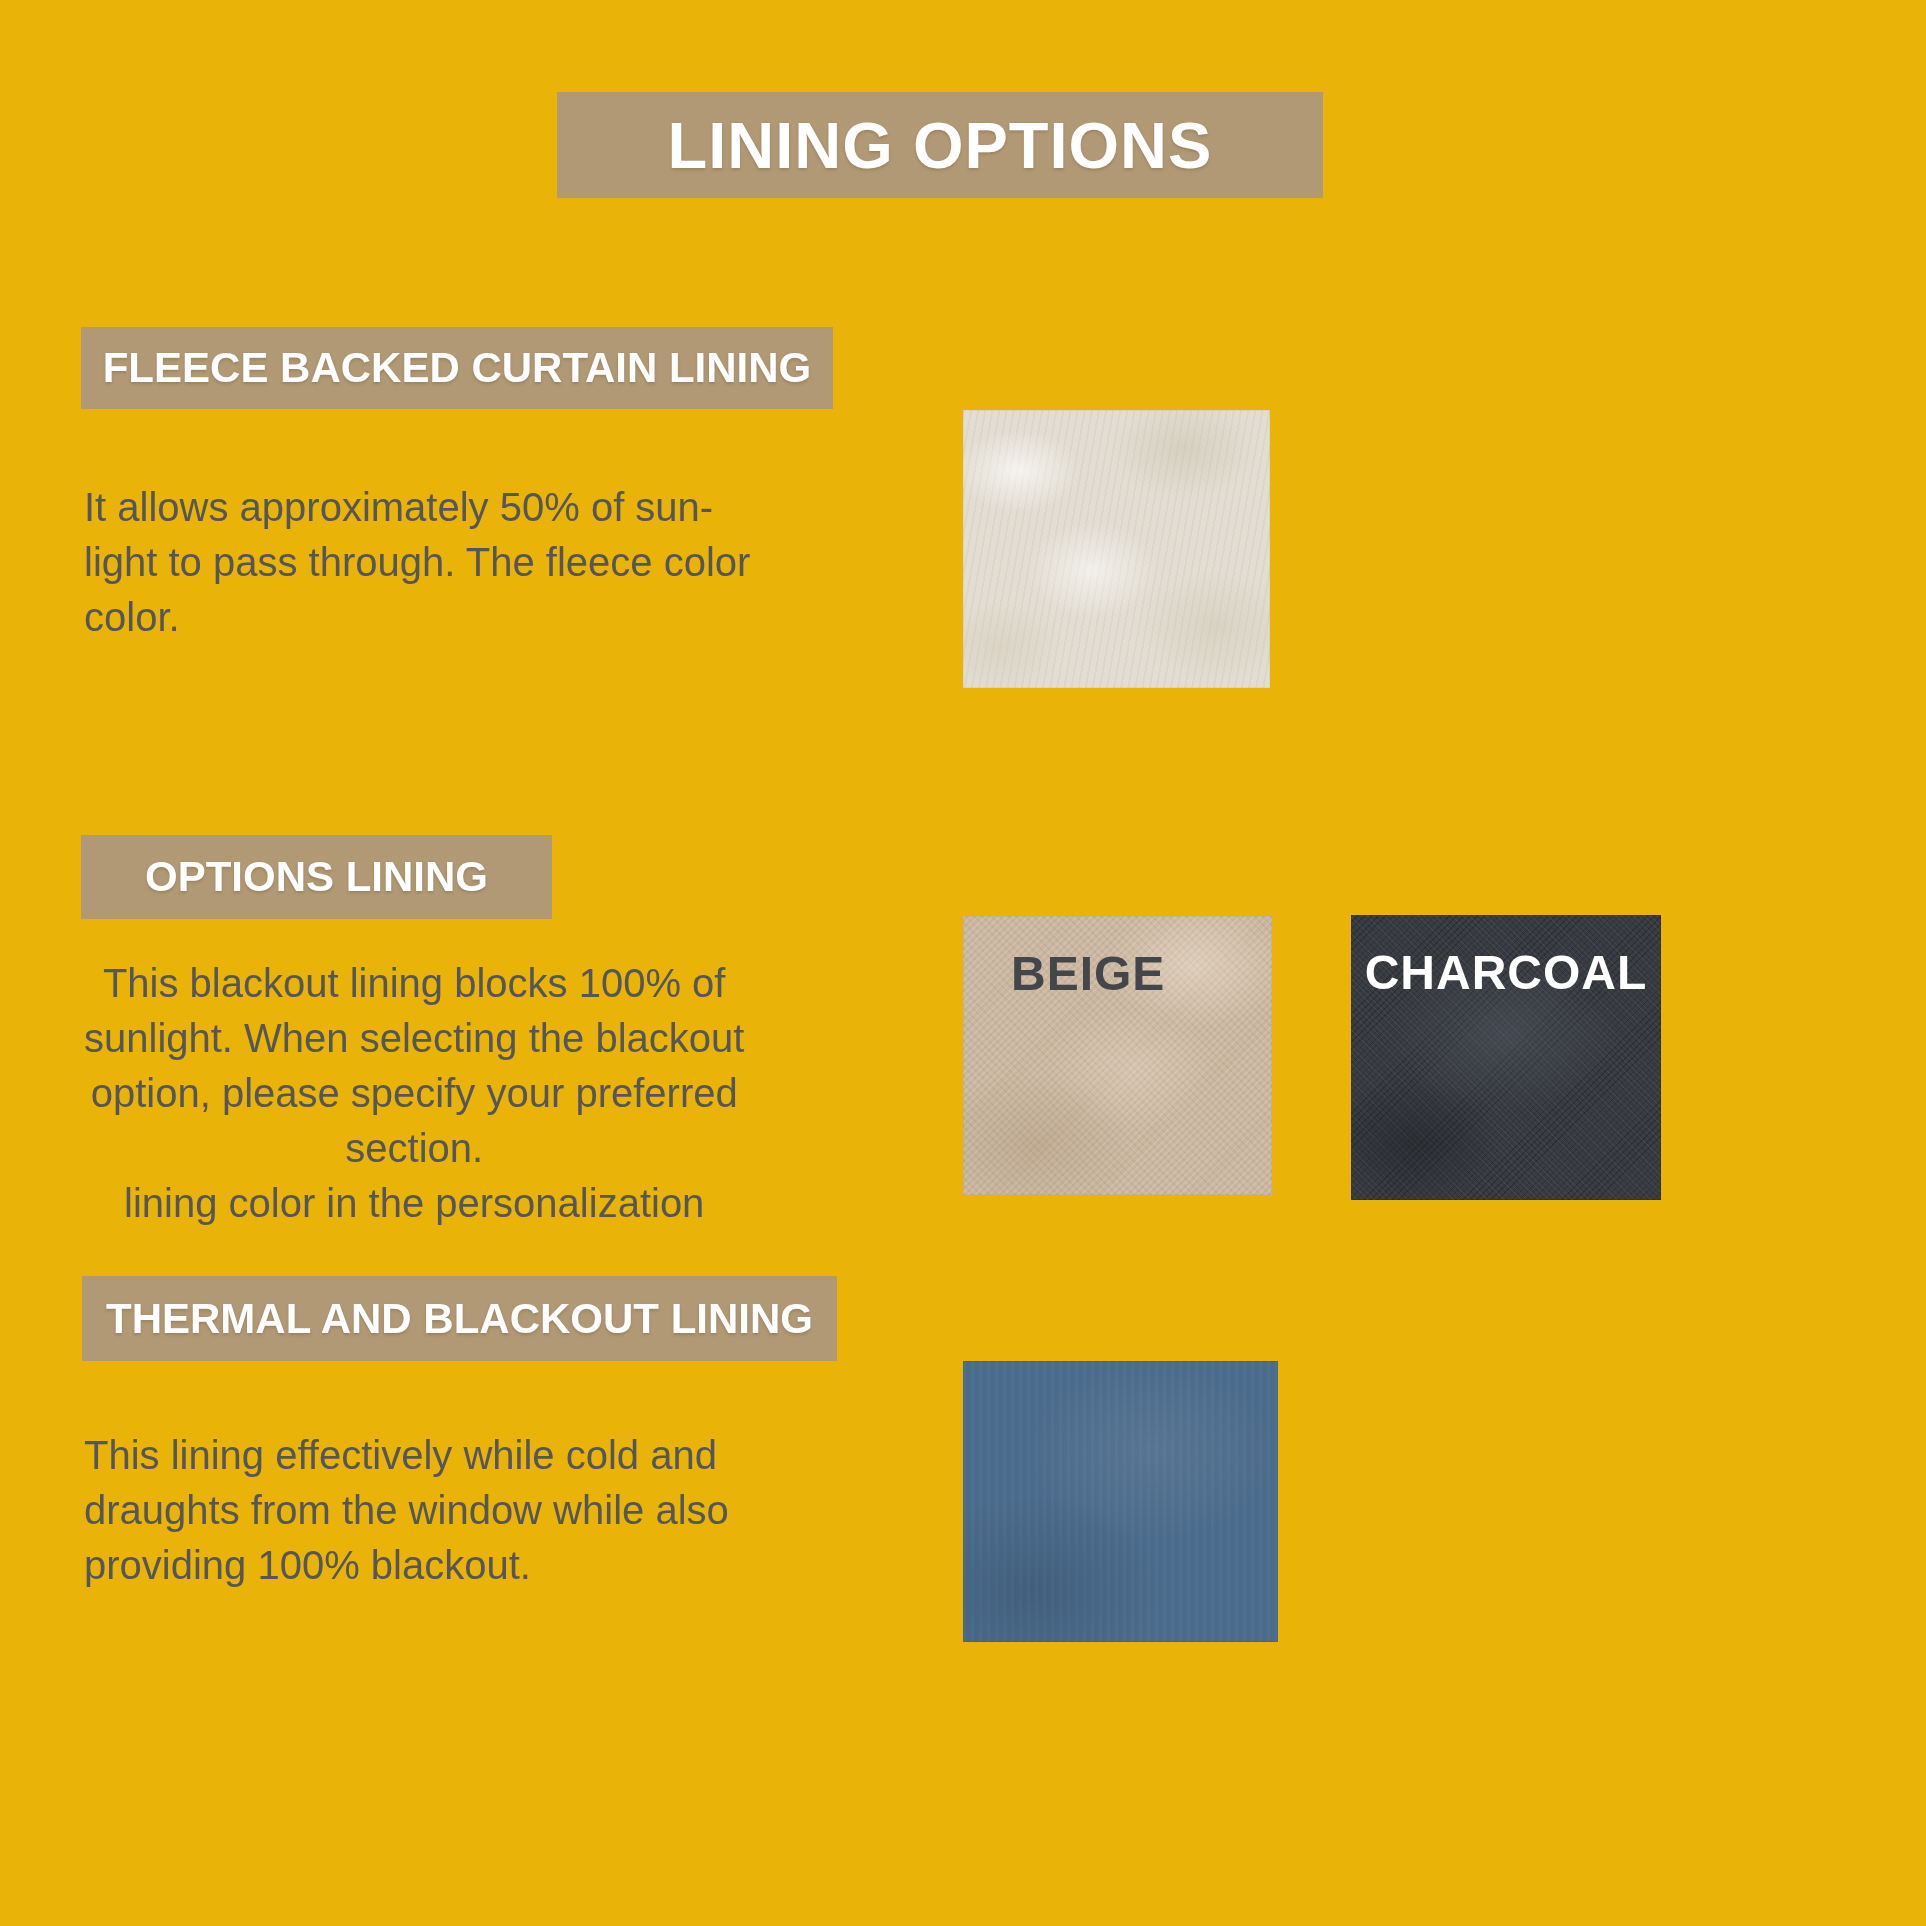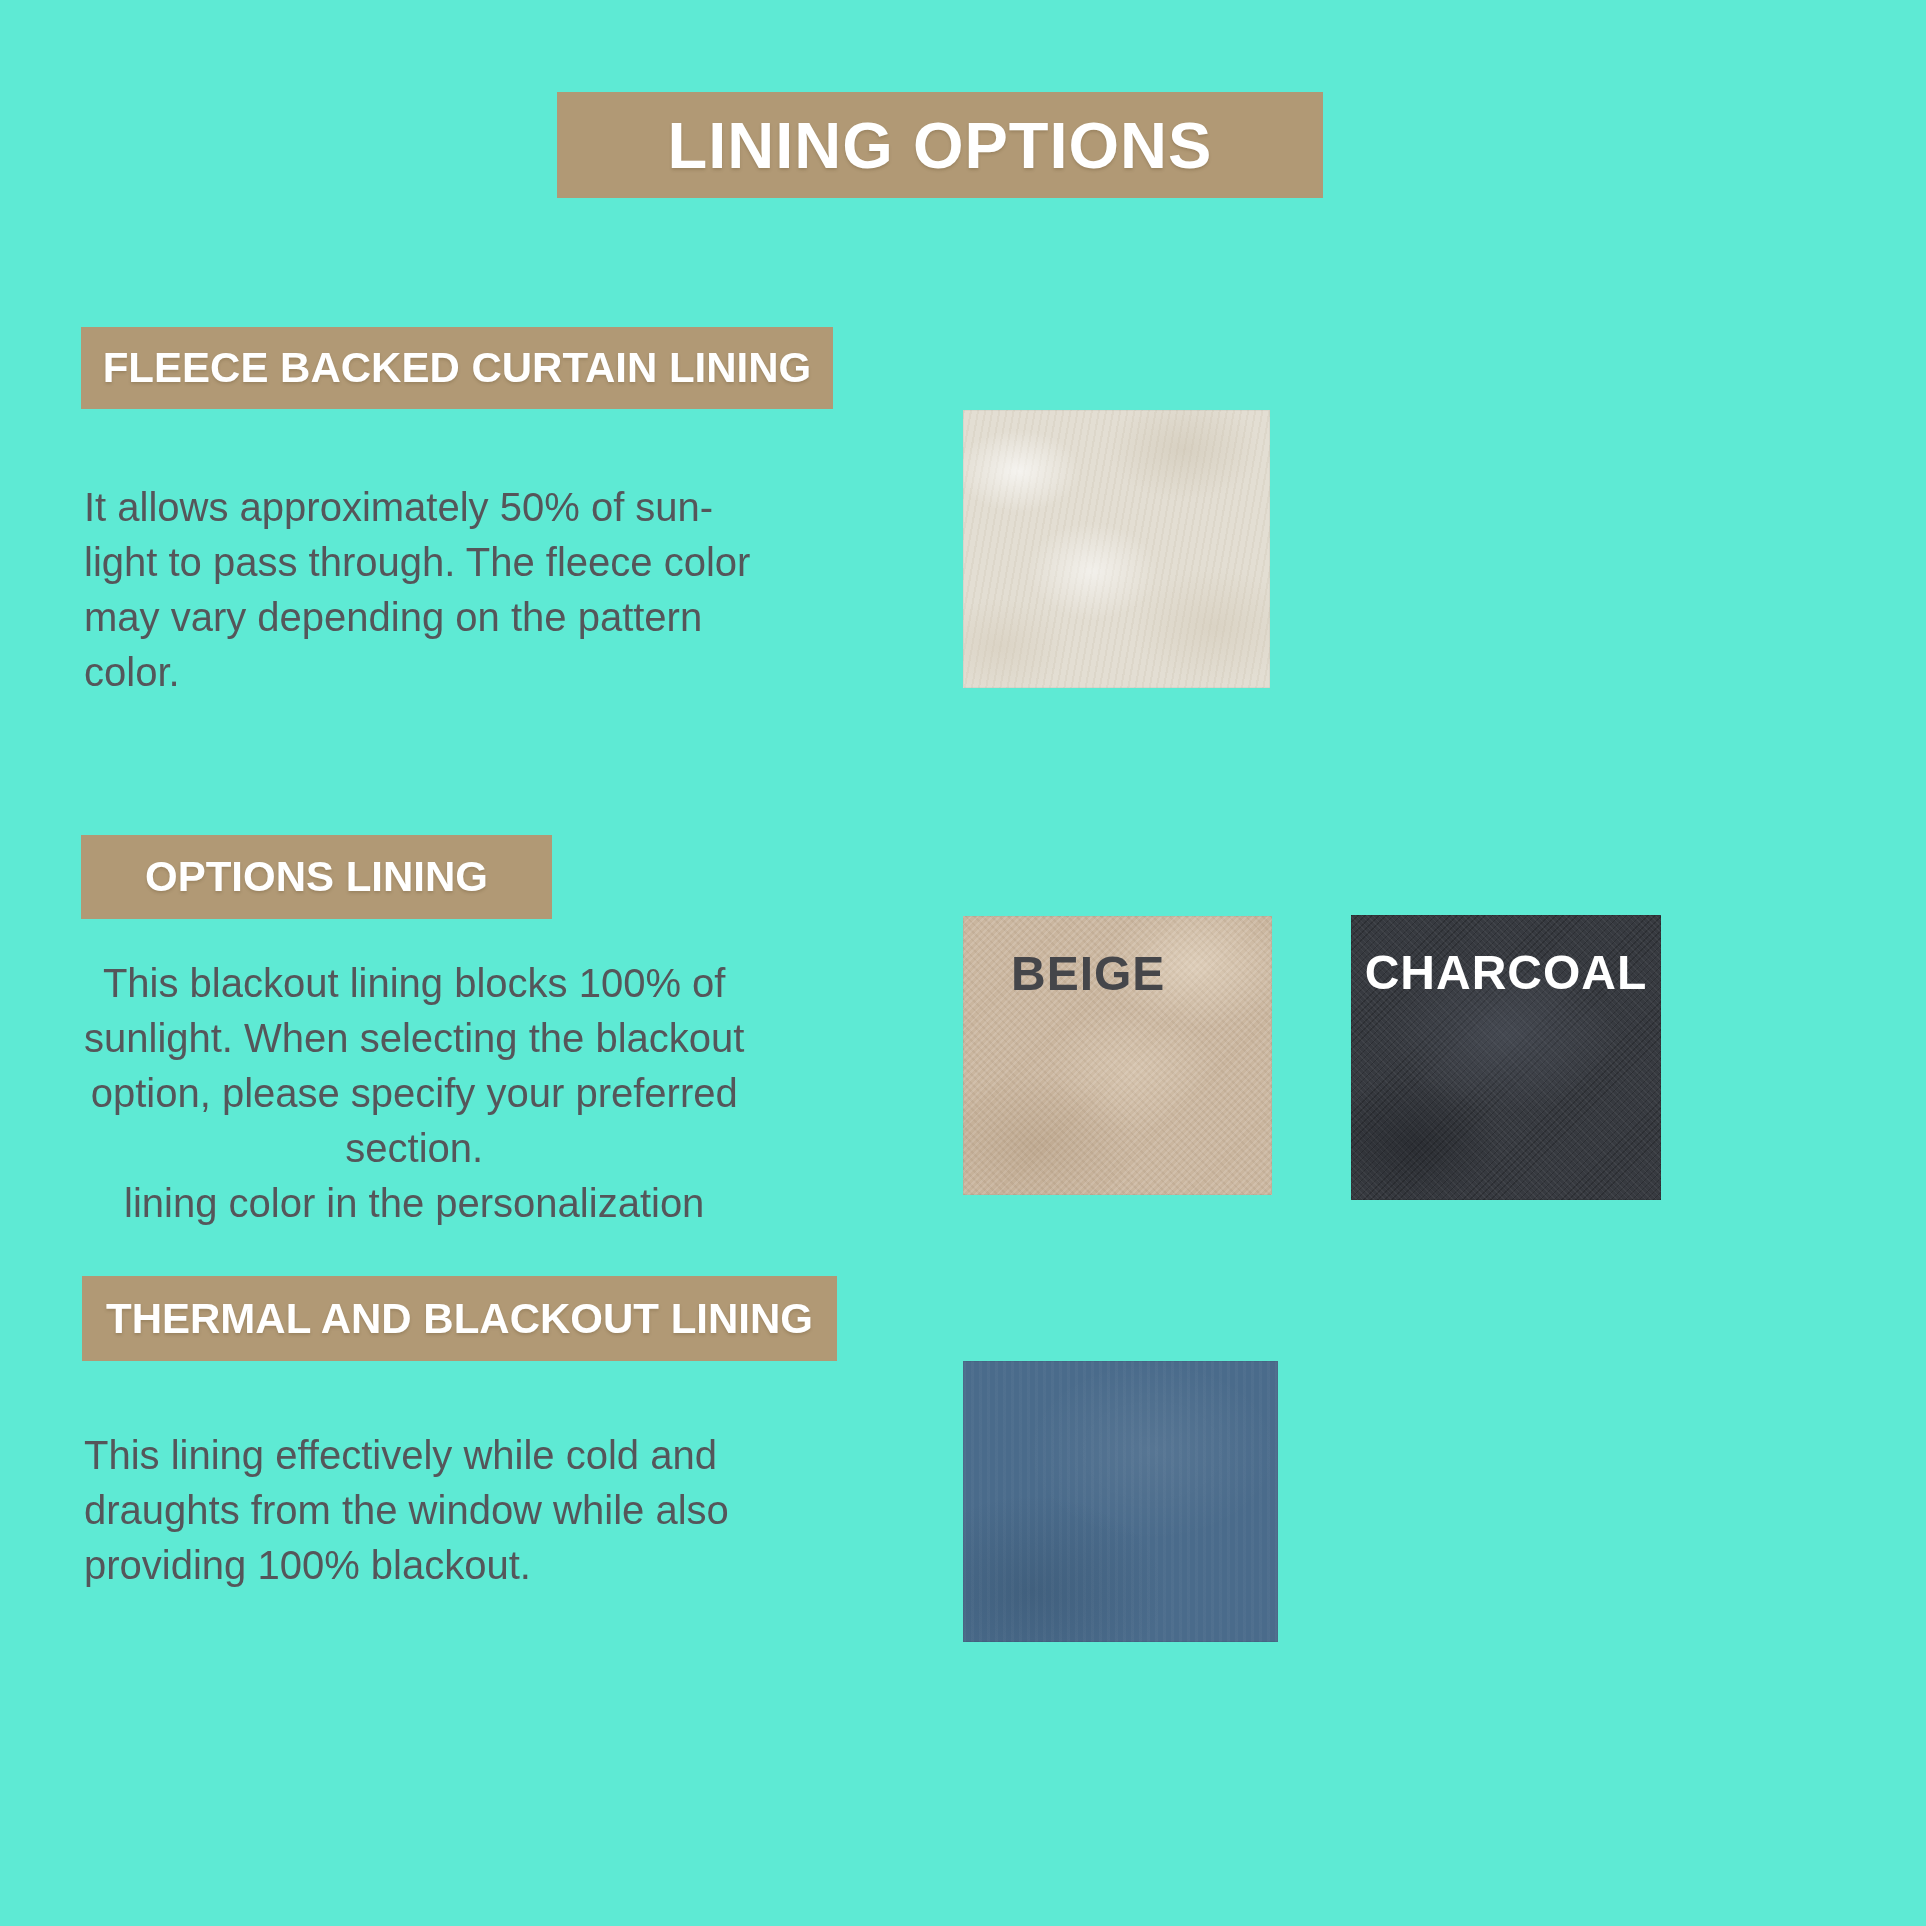--- a/index.html
+++ b/index.html
@@ -1,20 +1,20 @@
 <!DOCTYPE html>
 <html><head>
 <meta charset="utf-8">
 <style>
   html, body { margin: 0; padding: 0; background: #ffffff; }
   .page {
     position: relative;
     width: 1927px;
     height: 1927px;
-    background: #5eead4;
+    background: #eab308;
     overflow: hidden;
     font-family: "Liberation Sans", sans-serif;
   }
 
   
   .banner {
     position: absolute;
     background: #b19975;
     display: flex;
     align-items: center;
@@ -117,21 +117,20 @@
   <div class="banner title-banner">
     <span>LINING OPTIONS</span>
   </div>
 
   <div class="banner banner-s1">
     <span>FLEECE BACKED CURTAIN LINING</span>
   </div>
   <div class="body-text p1">
     <div class="body-line">It allows approximately 50% of sun-</div>
     <div class="body-line">light to pass through. The fleece color</div>
-    <div class="body-line">may vary depending on the pattern</div>
     <div class="body-line">color.</div>
   </div>
   <div class="swatch swatch-fleece"></div>
 
   <div class="banner banner-s2">
     <span>OPTIONS LINING</span>
   </div>
   <div class="body-text p2">
     <div class="body-line">This blackout lining blocks 100% of</div>
     <div class="body-line">sunlight. When selecting the blackout</div>

